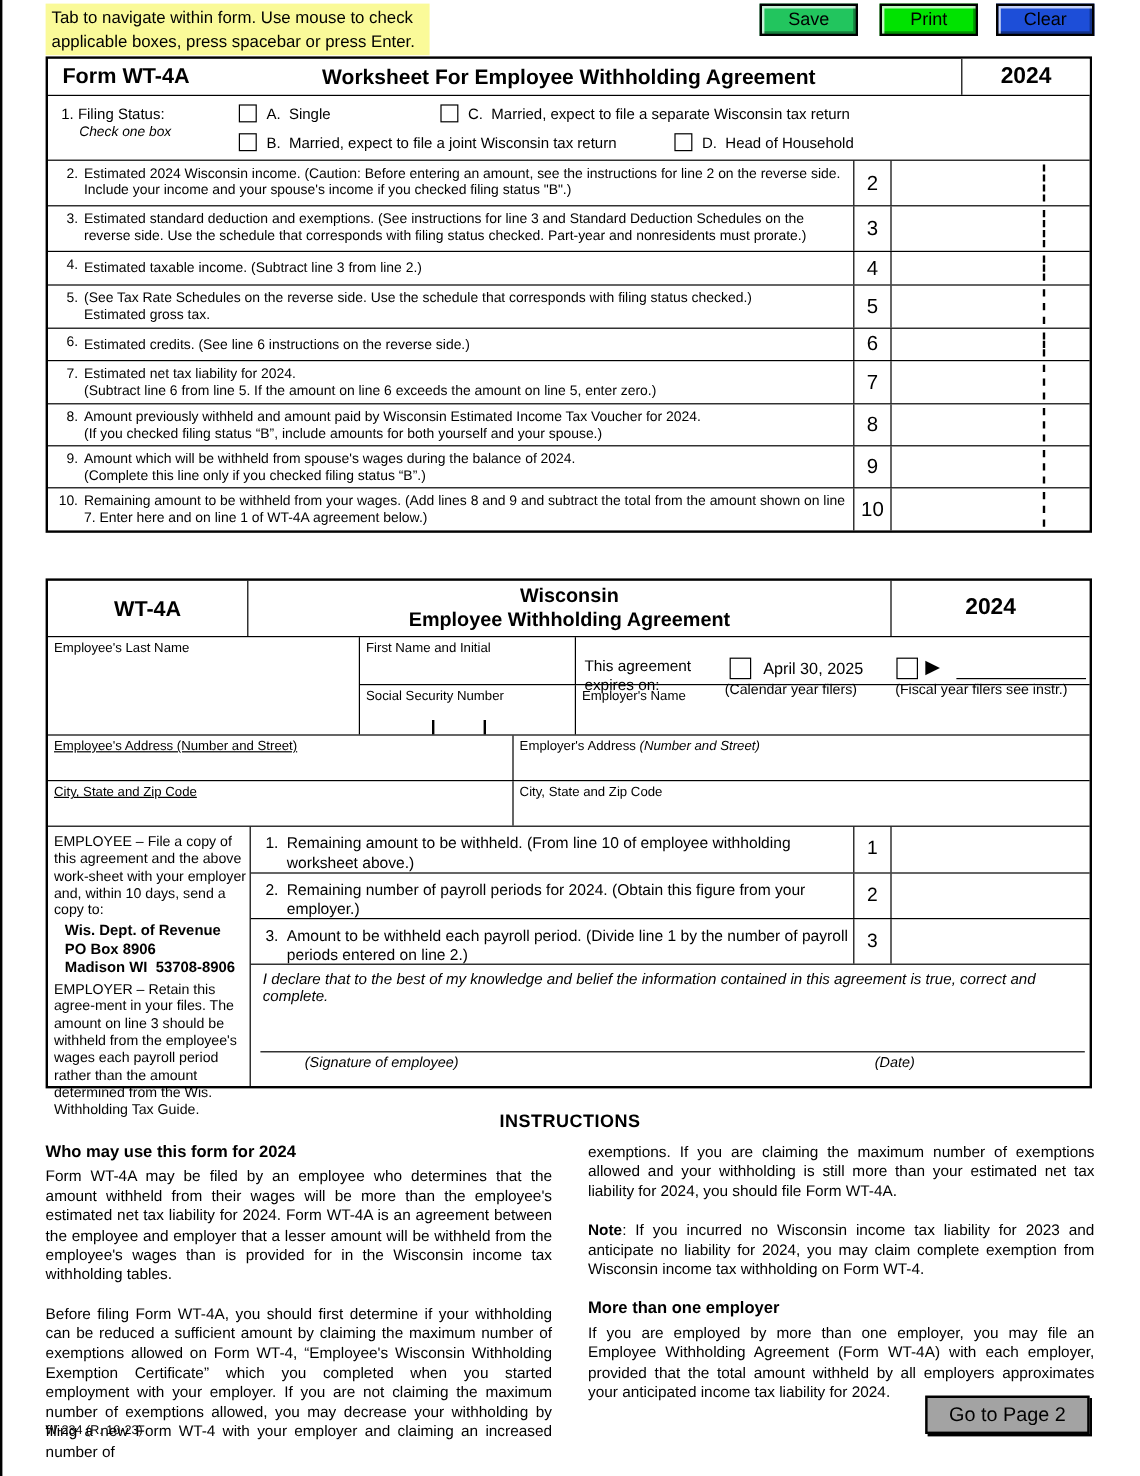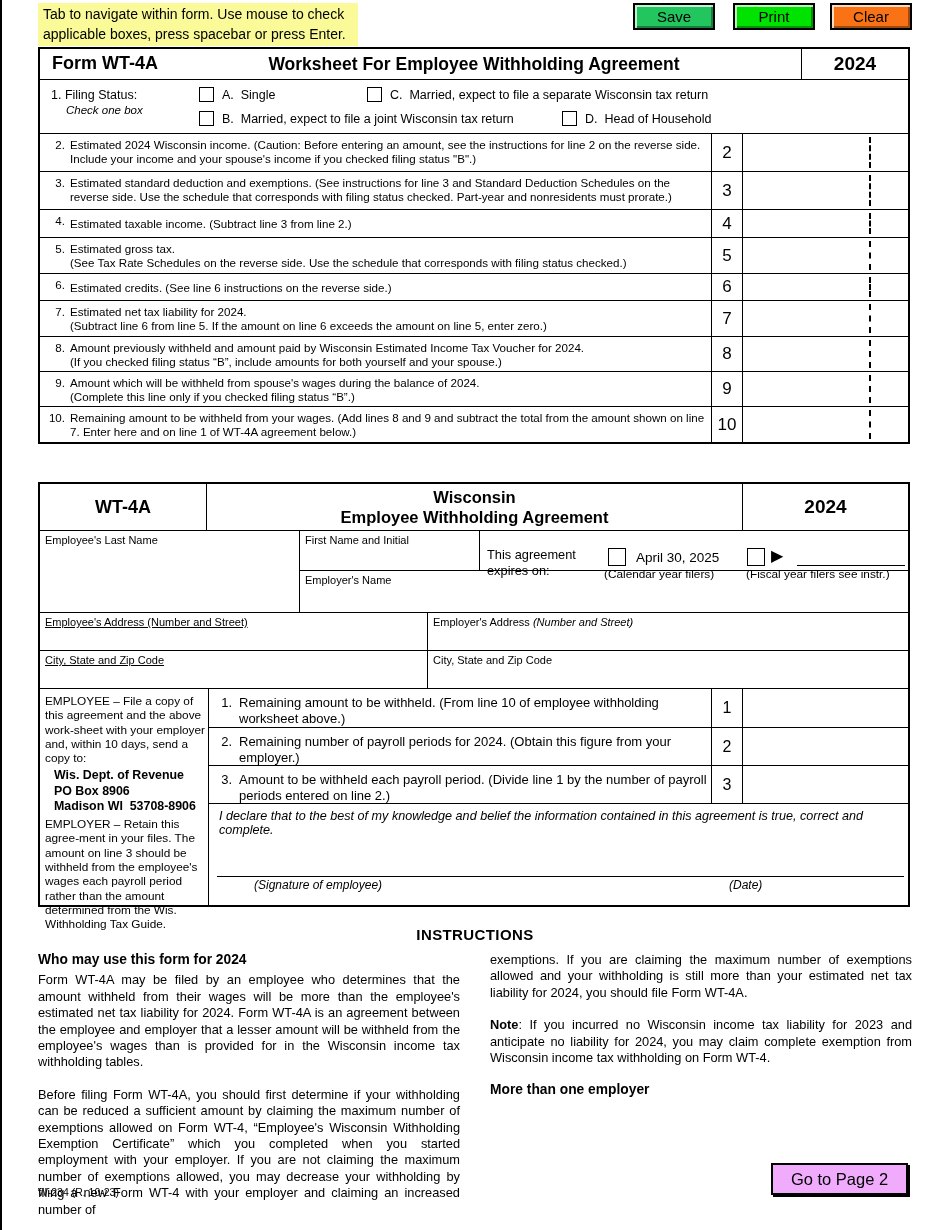--- a/index.html
+++ b/index.html
@@ -9,21 +9,21 @@
   .left-edge { position:absolute; left:0; top:0; width:2px; height:100%; background:#000; }
 
   
   .note { position:absolute; left:38px; top:3px; width:320px; background:#fafa99;
           font-size:14px; line-height:20px; padding:1px 5px 2px 5px; }
   .btn { position:absolute; top:3px; height:27px; border:2px solid #000; font-size:15px;
          display:flex; align-items:center; justify-content:center; cursor:pointer;
          box-shadow: inset 2px 2px 0 rgba(255,255,255,.75), inset -2px -2px 0 rgba(0,0,0,.35); }
   .btn-save { left:633px; width:82px; background:#22c55e; }
   .btn-print { left:733px; width:82px; background:#00e300; }
-  .btn-clear { left:830px; width:82px; background:#f97316; }
+  .btn-clear { left:830px; width:82px; background:#1d4ed8; }
 
   
   .ws { position:absolute; left:38px; top:47px; width:872px; border:2px solid #000; background:#fff; }
   .ws-header { position:relative; height:30px; }
   .ws-form-id { position:absolute; left:12px; top:4px; font-weight:bold; font-size:18px; }
   .ws-title { position:absolute; left:0; right:0; top:5px; text-align:center; font-weight:bold; font-size:17.5px; }
   .ws-year { position:absolute; right:0; top:0; bottom:0; width:107px; border-left:1.5px solid #000;
              display:flex; align-items:center; justify-content:center; font-weight:bold; font-size:19px; background:#fff; }
   .filing { position:relative; height:54px; border-top:1.5px solid #000; font-size:12.5px; }
   .fs-label { position:absolute; left:11px; top:8px; }
@@ -91,21 +91,21 @@
   .instr-h { text-align:center; font-weight:bold; font-size:15px; letter-spacing:.4px; }
   .cols { display:flex; gap:30px; margin-top:9px; }
   .col { width:422px; font-size:12.8px; line-height:16.4px; text-align:justify; }
   .col h3 { font-size:13.8px; margin:0 0 4px 0; text-align:left; }
   .col p { margin:0 0 16px 0; }
   .col p:last-child { margin-bottom:0; }
   .note-h { margin:0 0 4px 0; margin-top:11px; }
 
   
   .form-no { position:absolute; left:38px; top:1186px; font-size:10.5px; }
-  .goto { position:absolute; left:771px; top:1163px; width:137px; height:32px; background:#f0abfc;
+  .goto { position:absolute; left:771px; top:1163px; width:137px; height:32px; background:#a3a3a3;
           border:2px solid #000; box-shadow:2px 2px 0 #000; display:flex; align-items:center;
           justify-content:center; font-size:16.5px; cursor:pointer; }
 </style>
 </head>
 <body>
 
 <div class="page">
   <div class="left-edge"></div>
 
   <div class="note">Tab to navigate within form. Use mouse to check applicable boxes, press spacebar or press Enter.</div>
@@ -176,22 +176,22 @@
       <div class="ws-num">4</div>
       <div class="ws-amt">
           <div class="cents"></div>
         </div>
     </div>
 
     <div class="ws-row" style="height:36px;">
       <div class="ws-desc">
         <span class="ws-ln">5.</span>
         <div class="ws-body">
+          <div>(See Tax Rate Schedules on the reverse side. Use the schedule that corresponds with filing status checked.)</div>
           <div>Estimated gross tax.</div>
-          <div>(See Tax Rate Schedules on the reverse side. Use the schedule that corresponds with filing status checked.)</div>
         </div>
       </div>
       <div class="ws-num">5</div>
       <div class="ws-amt">
           <div class="cents"></div>
         </div>
     </div>
 
     <div class="ws-row" style="height:27px;">
       <div class="ws-desc">
@@ -287,20 +287,25 @@
             <div class="cb2 cb-cal"></div>
             <div class="exp-date">April 30, 2025</div>
             <div class="exp-cal-note">(Calendar year filers)</div>
             <div class="cb2 cb-fis"></div>
             <div class="exp-arrow">▶</div>
             <div class="exp-line"></div>
             <div class="exp-fis-note">(Fiscal year filers see instr.)</div>
           </div>
         </div>
         <div class="ag-nrow2">
+          <div class="ag-ssn">
+            <div class="cell-label">Social Security Number</div>
+            <div class="ssn-tick" style="left:60px;"></div>
+            <div class="ssn-tick" style="left:103px;"></div>
+          </div>
           <div class="ag-employer-name">
             <div class="cell-label">Employer's Name</div>
           </div>
         </div>
       </div>
     </div>
 
     <div class="ag-addr">
       <div class="ag-addr-left">
         <div class="cell-label">Employee's Address (Number and Street)</div>
@@ -369,19 +374,20 @@
     <div class="cols">
       <div class="col">
         <h3>Who may use this form for 2024</h3>
         <p>Form WT-4A may be filed by an employee who determines that the amount withheld from their wages will be more than the employee's estimated net tax liability for 2024. Form WT-4A is an agreement between the employee and employer that a lesser amount will be withheld from the employee's wages than is provided for in the Wisconsin income tax withholding tables.</p>
         <p>Before filing Form WT-4A, you should first determine if your withholding can be reduced a sufficient amount by claiming the maximum number of exemptions allowed on Form WT-4, “Employee's Wisconsin Withholding Exemption Certificate” which you completed when you started employment with your employer. If you are not claiming the maximum number of exemptions allowed, you may decrease your withholding by filing a new Form WT-4 with your employer and claiming an increased number of</p>
       </div>
       <div class="col">
         <p>exemptions. If you are claiming the maximum number of exemptions allowed and your withholding is still more than your estimated net tax liability for 2024, you should file Form WT-4A.</p>
         <p><b>Note</b><span>: If you incurred no Wisconsin income tax liability for 2023 and anticipate no liability for 2024, you may claim complete exemption from Wisconsin income tax withholding on Form WT-4.</span></p>
         <h3 class="note-h">More than one employer</h3>
+        <p>If you are employed by more than one employer, you may file an Employee Withholding Agreement (Form WT-4A) with each employer, provided that the total amount withheld by all employers approximates your anticipated income tax liability for 2024.</p>
       </div>
     </div>
   </div>
 
   <div class="form-no">W-234 (R. 10-23)</div>
   <div class="goto">Go to Page 2</div>
 </div>
 
 </body></html>

